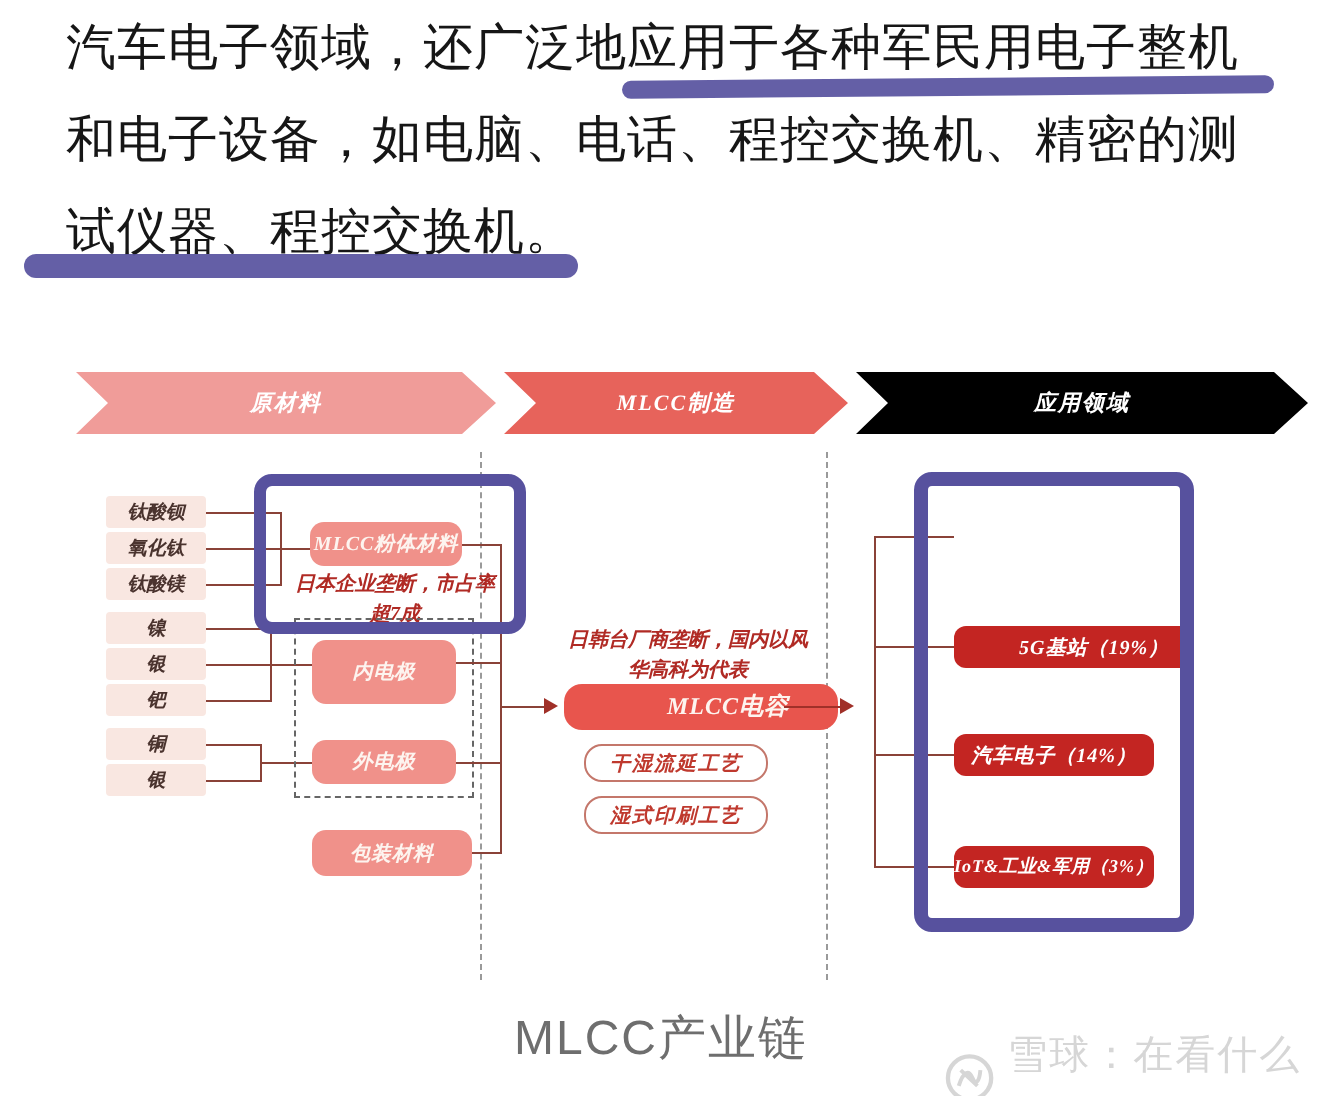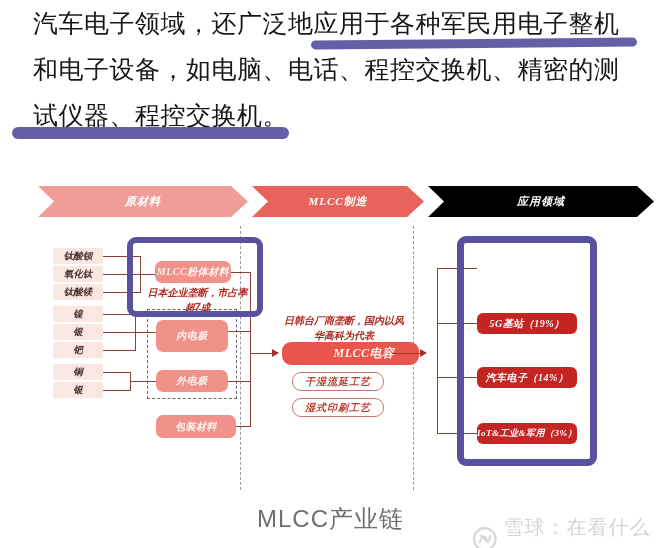--- a/index.html
+++ b/index.html
@@ -49,21 +49,21 @@
   }
   .app-box{
     position:absolute;left:477px;width:100px;height:21px;background:#c32522;border-radius:6px;
     color:#fff;display:flex;align-items:center;justify-content:center;
     font-size:10px;font-weight:bold;font-style:italic;letter-spacing:0.5px;
     font-family:"Liberation Serif","DejaVu Serif",serif;
   }
   .note{
     position:absolute;color:#b02a24;font-size:10px;font-weight:bold;line-height:1.45;
     text-align:center;font-style:italic;
-    font-family:Liberation Sans, sans-serif;
+    font-family:Liberation Serif, serif;
   }
   
   .ln{position:absolute;background:#8a4238;}
   .ln-h{height:1px;}
   .ln-v{width:1px;}
   .dash-v{position:absolute;width:0;border-left:1px dashed #9a9a9a;}
   .dash-rect{position:absolute;border:1px dashed #666;}
   .arrow-r{
     position:absolute;width:0;height:0;
     border-top:4px solid transparent;border-bottom:4px solid transparent;border-left:7px solid #a03028;
@@ -148,21 +148,21 @@
 
   <div class="ln ln-h" style="left:392px;top:353px;width:30px;background:#a03028;"></div>
   <div class="arrow-r" style="left:420px;top:349px;"></div>
 
   <div class="ln ln-v" style="left:437px;top:268px;height:166px;"></div>
   <div class="ln ln-h" style="left:437px;top:268px;width:40px;"></div>
   <div class="ln ln-h" style="left:437px;top:323px;width:40px;"></div>
   <div class="ln ln-h" style="left:437px;top:377px;width:40px;"></div>
   <div class="ln ln-h" style="left:437px;top:433px;width:40px;"></div>
 
-  <div class="app-box" style="top:313px;">5G基站（19%）</div>
+  <div class="app-box" style="top:313px;padding-left:20px;">5G基站（19%）</div>
   <div class="app-box" style="top:367px;">汽车电子（14%）</div>
   <div class="app-box" style="top:423px;font-size:9px;">IoT&amp;工业&amp;军用（3%）</div>
 
   <div class="purple-rect" style="left:127px;top:237px;width:124px;height:68px;"></div>
   <div class="purple-rect" style="left:457px;top:236px;width:126px;height:216px;border-width:7px;"></div>
 
   <div class="caption">MLCC产业链</div>
   <div class="watermark">
     <svg class="wm-logo" viewBox="0 0 26 26">
       <circle cx="13" cy="13" r="11" fill="none" stroke="#d6d6d6" stroke-width="2.2"></circle>

